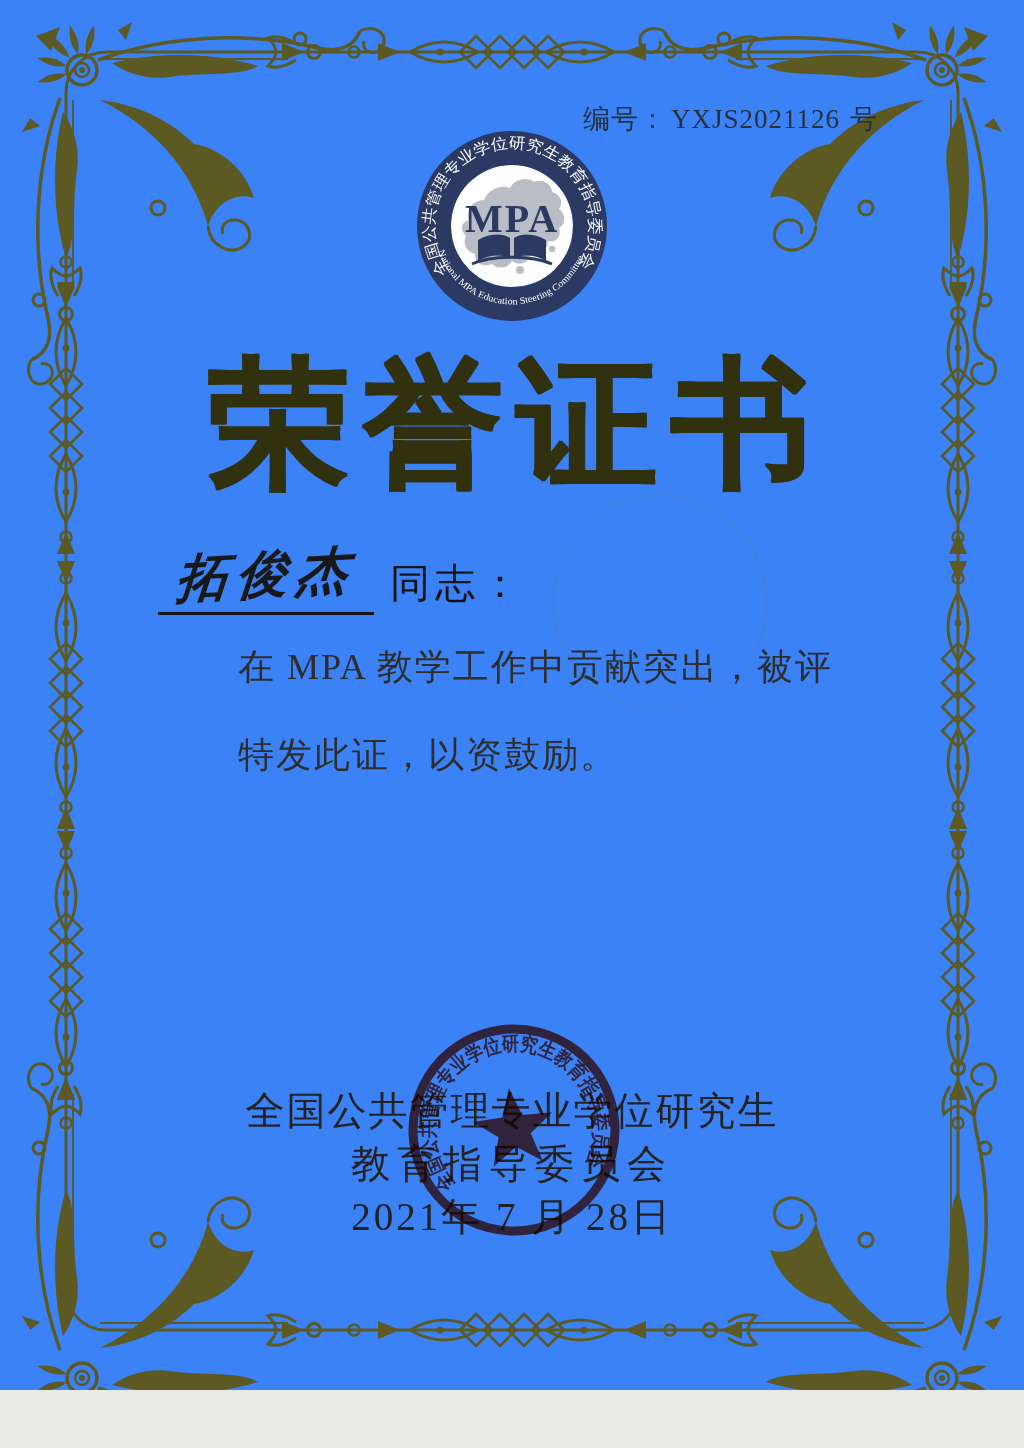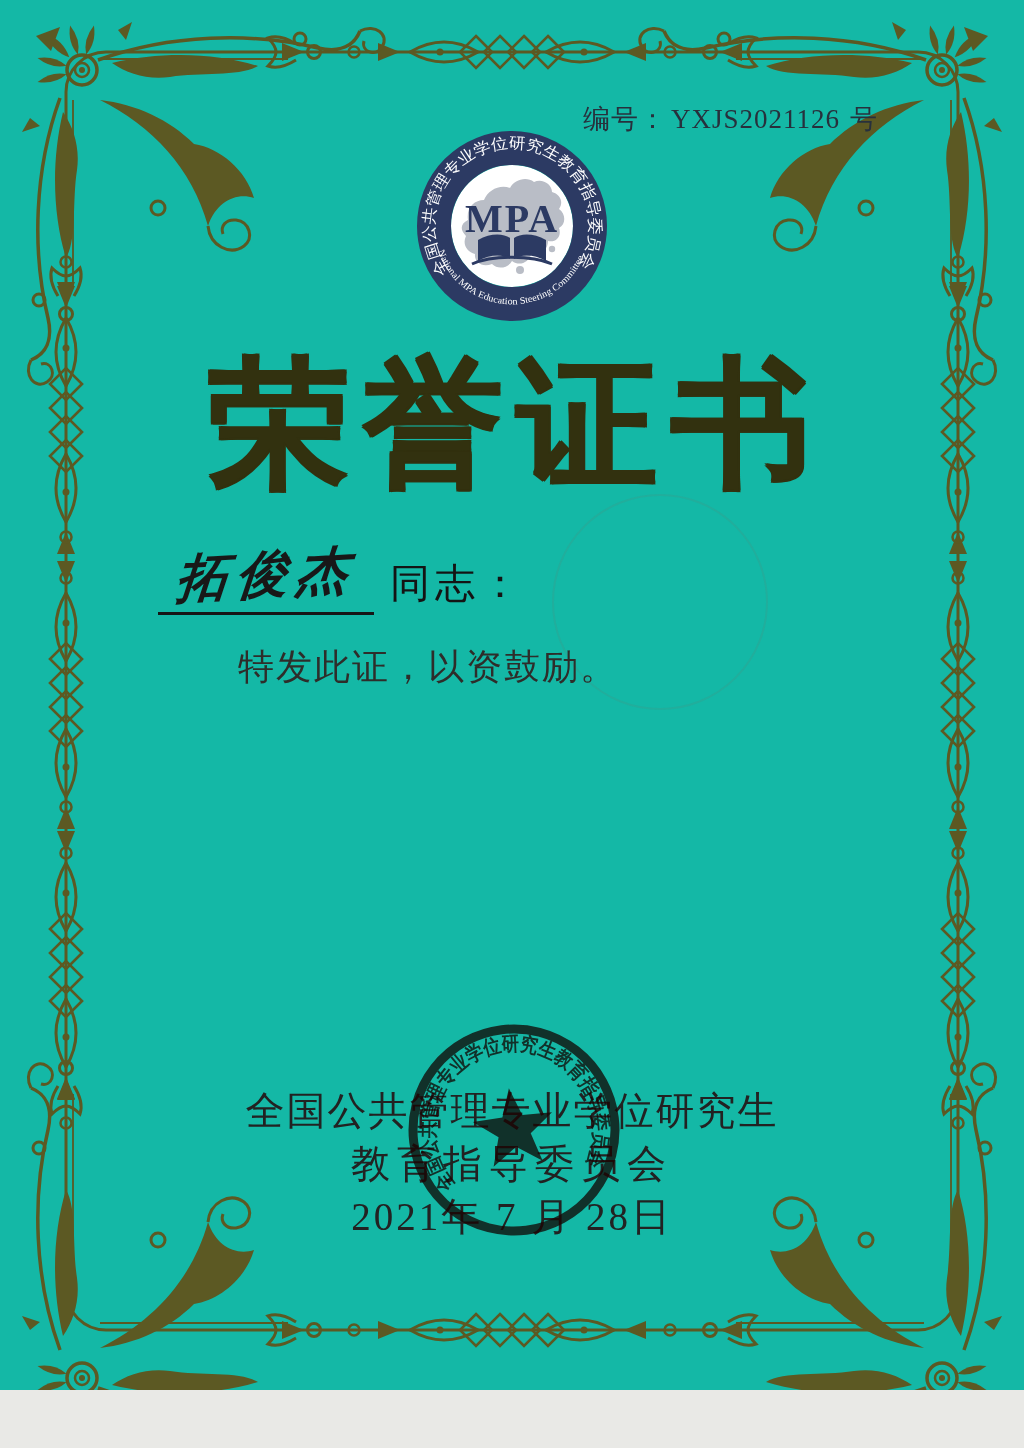--- a/index.html
+++ b/index.html
@@ -1,18 +1,18 @@
 <!DOCTYPE html>
 <html><head>
 <meta charset="utf-8">
 <style>
   html,body{margin:0;padding:0;background:#ffffff;}
   .page{
     position:relative;width:1024px;height:1448px;overflow:hidden;
-    background:#14b8a6;
+    background:#3b82f6;
     font-family:"Liberation Serif","DejaVu Serif",serif;
   }
   .border-svg{position:absolute;left:0;top:0;width:1024px;height:1448px;}
   .stroke{stroke:#5c5923;fill:none;}
   .fill{fill:#5c5923;stroke:none;}
 
   .serial{
     position:absolute;top:101px;right:146px;
     font-size:27px;color:#27303c;letter-spacing:1px;white-space:nowrap;
   }
@@ -41,21 +41,21 @@
   }
   .salutation{
     font-size:40px;color:#141414;margin-left:16px;padding-bottom:4px;letter-spacing:5px;font-family:Liberation Serif, serif;
   }
 
   .body-text{
     position:absolute;left:150px;top:642px;width:746px;
     font-size:36px;color:#2e2d2a;letter-spacing:2px;line-height:50px;
   }
   .indent{text-indent:88px;}
-  .para2{}
+  .para2{margin-top:38px;}
 
   .footer{
     position:absolute;left:0;right:0;top:1084px;text-align:center;
     color:#222;font-size:39px;line-height:53px;letter-spacing:2px;
   }
   .footer .line2{letter-spacing:7px;}
   .footer .date{letter-spacing:3px;}
 
   .seal{
     position:absolute;left:399px;top:1015px;width:230px;height:230px;
@@ -203,20 +203,21 @@
   </svg>
 
   <div class="title">荣誉证书</div>
 
   <div class="recipient">
     <span class="name-underline"><span class="name-script">拓俊杰</span></span>
     <span class="salutation">同志：</span>
   </div>
 
   <div class="body-text">
+    <div class="indent">在 MPA 教学工作中贡献突出，被评</div>
     <div class="indent para2">特发此证，以资鼓励。</div>
   </div>
 
   <div class="footer">
     <div>全国公共管理专业学位研究生</div>
     <div class="line2">教育指导委员会</div>
     <div class="date">2021年 7 月 28日</div>
   </div>
 
   <svg class="seal" viewBox="-115 -115 230 230">

